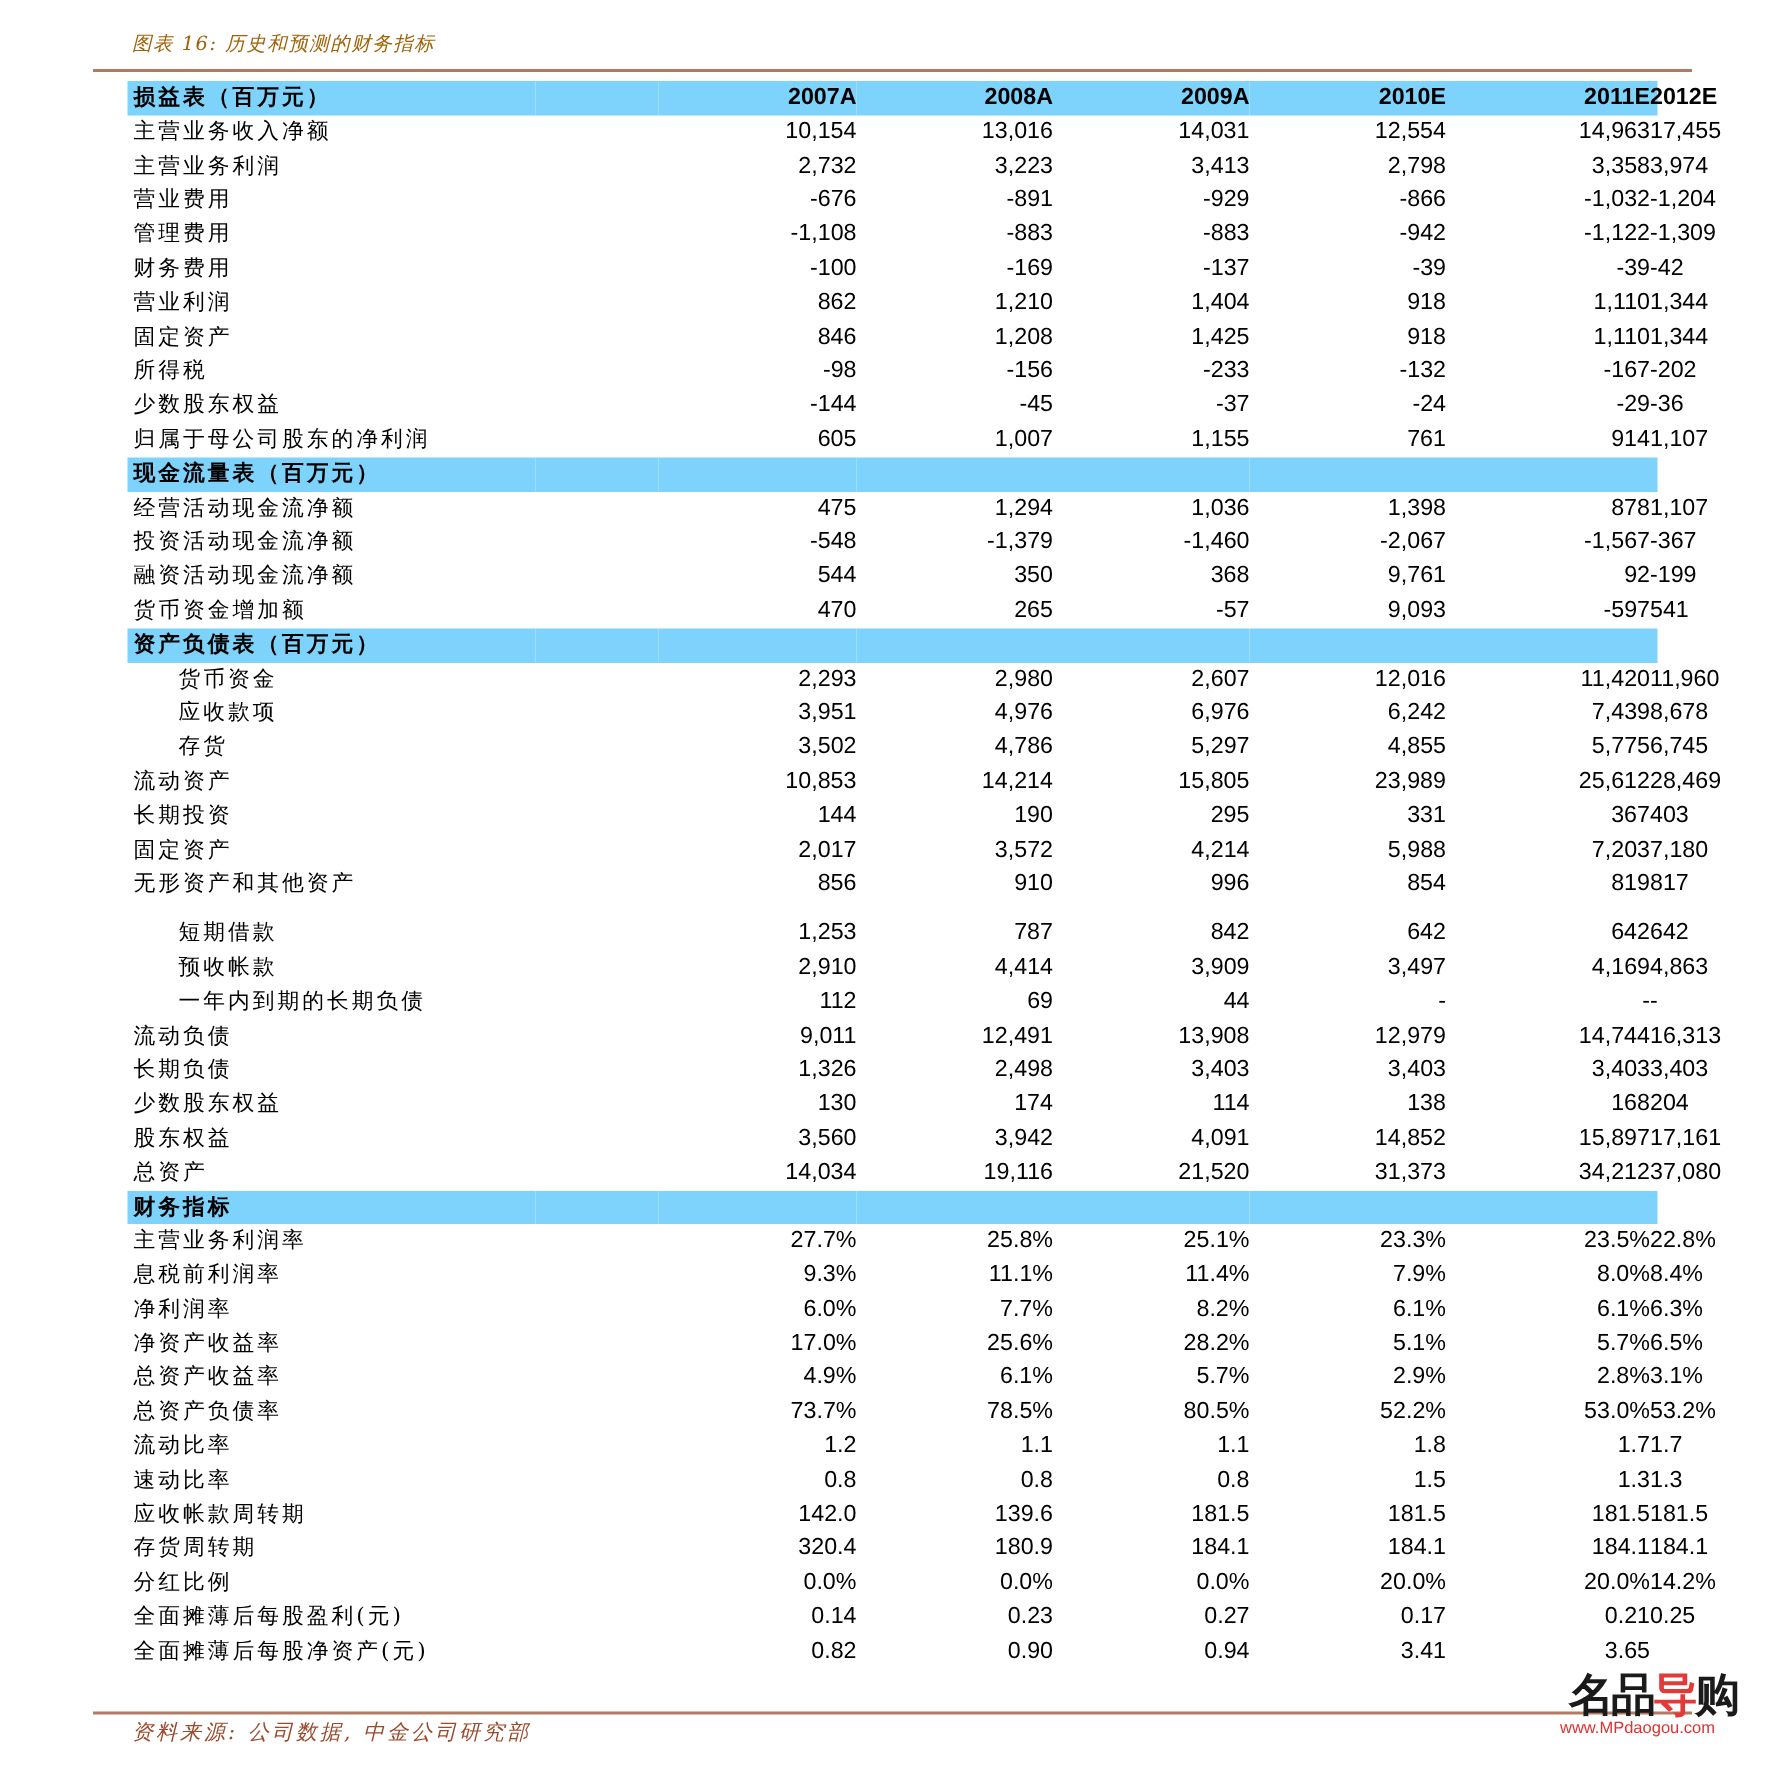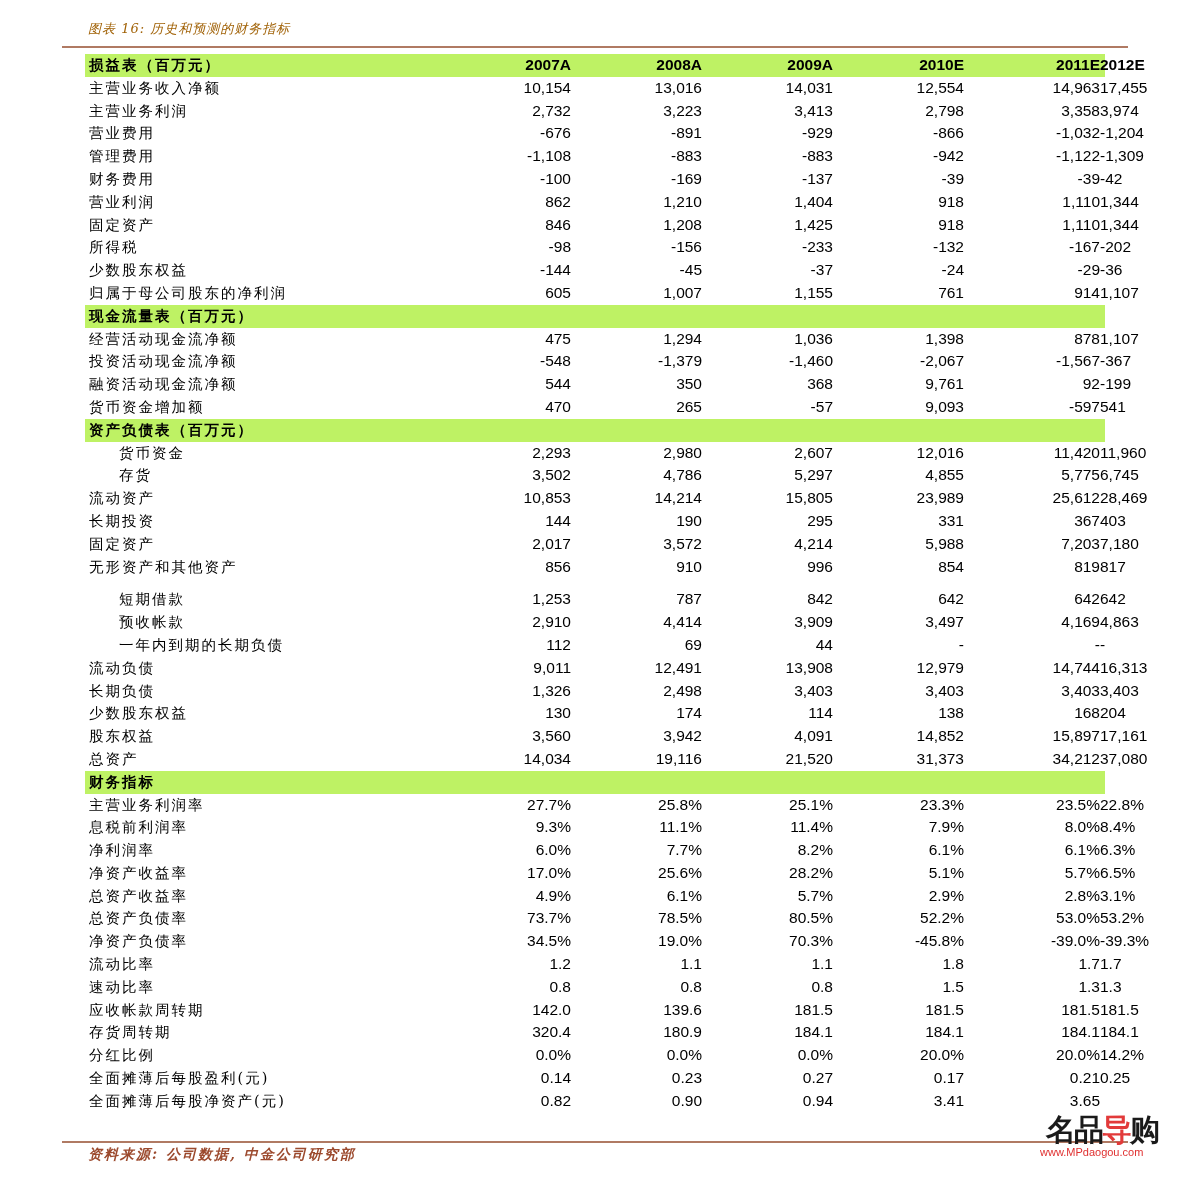--- a/index.html
+++ b/index.html
@@ -6,26 +6,26 @@
   body { width:1191px; height:1184px; position:relative; overflow:hidden;
          font-family:"Liberation Sans", "DejaVu Sans", sans-serif; color:#000; }
   .title { position:absolute; left:88px; top:20px; font-size:13px; font-style:italic;
            color:#a16207; font-family:"DejaVu Serif", serif; letter-spacing:1px; }
   .title-rule { position:absolute; left:62px; top:46px; width:1066px; height:2px; background:#b07a63; }
   table.fin { position:absolute; left:85px; top:54px; width:1020px; border-collapse:collapse; table-layout:fixed; }
   table.fin td { height:22.8px; padding:0; font-size:15.5px; line-height:22.8px; white-space:nowrap; }
   table.fin td.lbl { padding-left:4px; font-family:"DejaVu Serif", serif; font-size:14.5px; letter-spacing:2px; }
   table.fin td.lbl.indent { padding-left:34px; }
   table.fin td.num { text-align:right; }
-  tr.sect td { background:#bef264; font-weight:bold; }
+  tr.sect td { background:#7dd3fc; font-weight:bold; }
   tr.sect td.lbl { font-weight:bold; }
   tr.gap td { height:10px; }
   .src-rule { position:absolute; left:62px; top:1141px; width:1066px; height:2px; background:#b07a63; }
   .source { position:absolute; left:88px; top:1146px; font-size:14px; font-style:italic; color:#9c4a2e;
-            font-family:"DejaVu Serif", serif; letter-spacing:2px;font-weight:bold; }
+            font-family:"DejaVu Serif", serif; letter-spacing:2px; }
   .watermark { position:absolute; left:1040px; top:1110px; width:140px; height:52px; }
   .wm-logo { position:absolute; left:6px; top:0; font-size:30px; font-weight:bold; color:#1a1a1a; letter-spacing:-2px; font-family:"DejaVu Sans", sans-serif; }
   .wm-logo .red { color:#e23a3a; }
   .wm-url { position:absolute; left:0; top:36px; font-size:11px; color:#e03030; font-family:"Liberation Sans", sans-serif; }
 </style>
 </head>
 <body>
 
 <div class="title">图表 16: 历史和预测的财务指标</div>
 <div class="title-rule"></div>
@@ -215,20 +215,30 @@
         <td class="lbl indent">货币资金</td>
         <td></td>
         <td class="num">2,293</td>
         <td class="num">2,980</td>
         <td class="num">2,607</td>
         <td class="num">12,016</td>
         <td class="num">11,420</td>
         <td class="num">11,960</td>
       </tr>
       <tr>
+        <td class="lbl indent">应收款项</td>
+        <td></td>
+        <td class="num">3,951</td>
+        <td class="num">4,976</td>
+        <td class="num">6,976</td>
+        <td class="num">6,242</td>
+        <td class="num">7,439</td>
+        <td class="num">8,678</td>
+      </tr>
+      <tr>
         <td class="lbl indent">存货</td>
         <td></td>
         <td class="num">3,502</td>
         <td class="num">4,786</td>
         <td class="num">5,297</td>
         <td class="num">4,855</td>
         <td class="num">5,775</td>
         <td class="num">6,745</td>
       </tr>
       <tr>
@@ -416,30 +426,20 @@
       </tr>
       <tr>
         <td class="lbl">总资产负债率</td>
         <td></td>
         <td class="num">73.7%</td>
         <td class="num">78.5%</td>
         <td class="num">80.5%</td>
         <td class="num">52.2%</td>
         <td class="num">53.0%</td>
         <td class="num">53.2%</td>
-      </tr>
-      <tr>
-        <td class="lbl">净资产负债率</td>
-        <td></td>
-        <td class="num">34.5%</td>
-        <td class="num">19.0%</td>
-        <td class="num">70.3%</td>
-        <td class="num">-45.8%</td>
-        <td class="num">-39.0%</td>
-        <td class="num">-39.3%</td>
       </tr>
       <tr>
         <td class="lbl">流动比率</td>
         <td></td>
         <td class="num">1.2</td>
         <td class="num">1.1</td>
         <td class="num">1.1</td>
         <td class="num">1.8</td>
         <td class="num">1.7</td>
         <td class="num">1.7</td>

